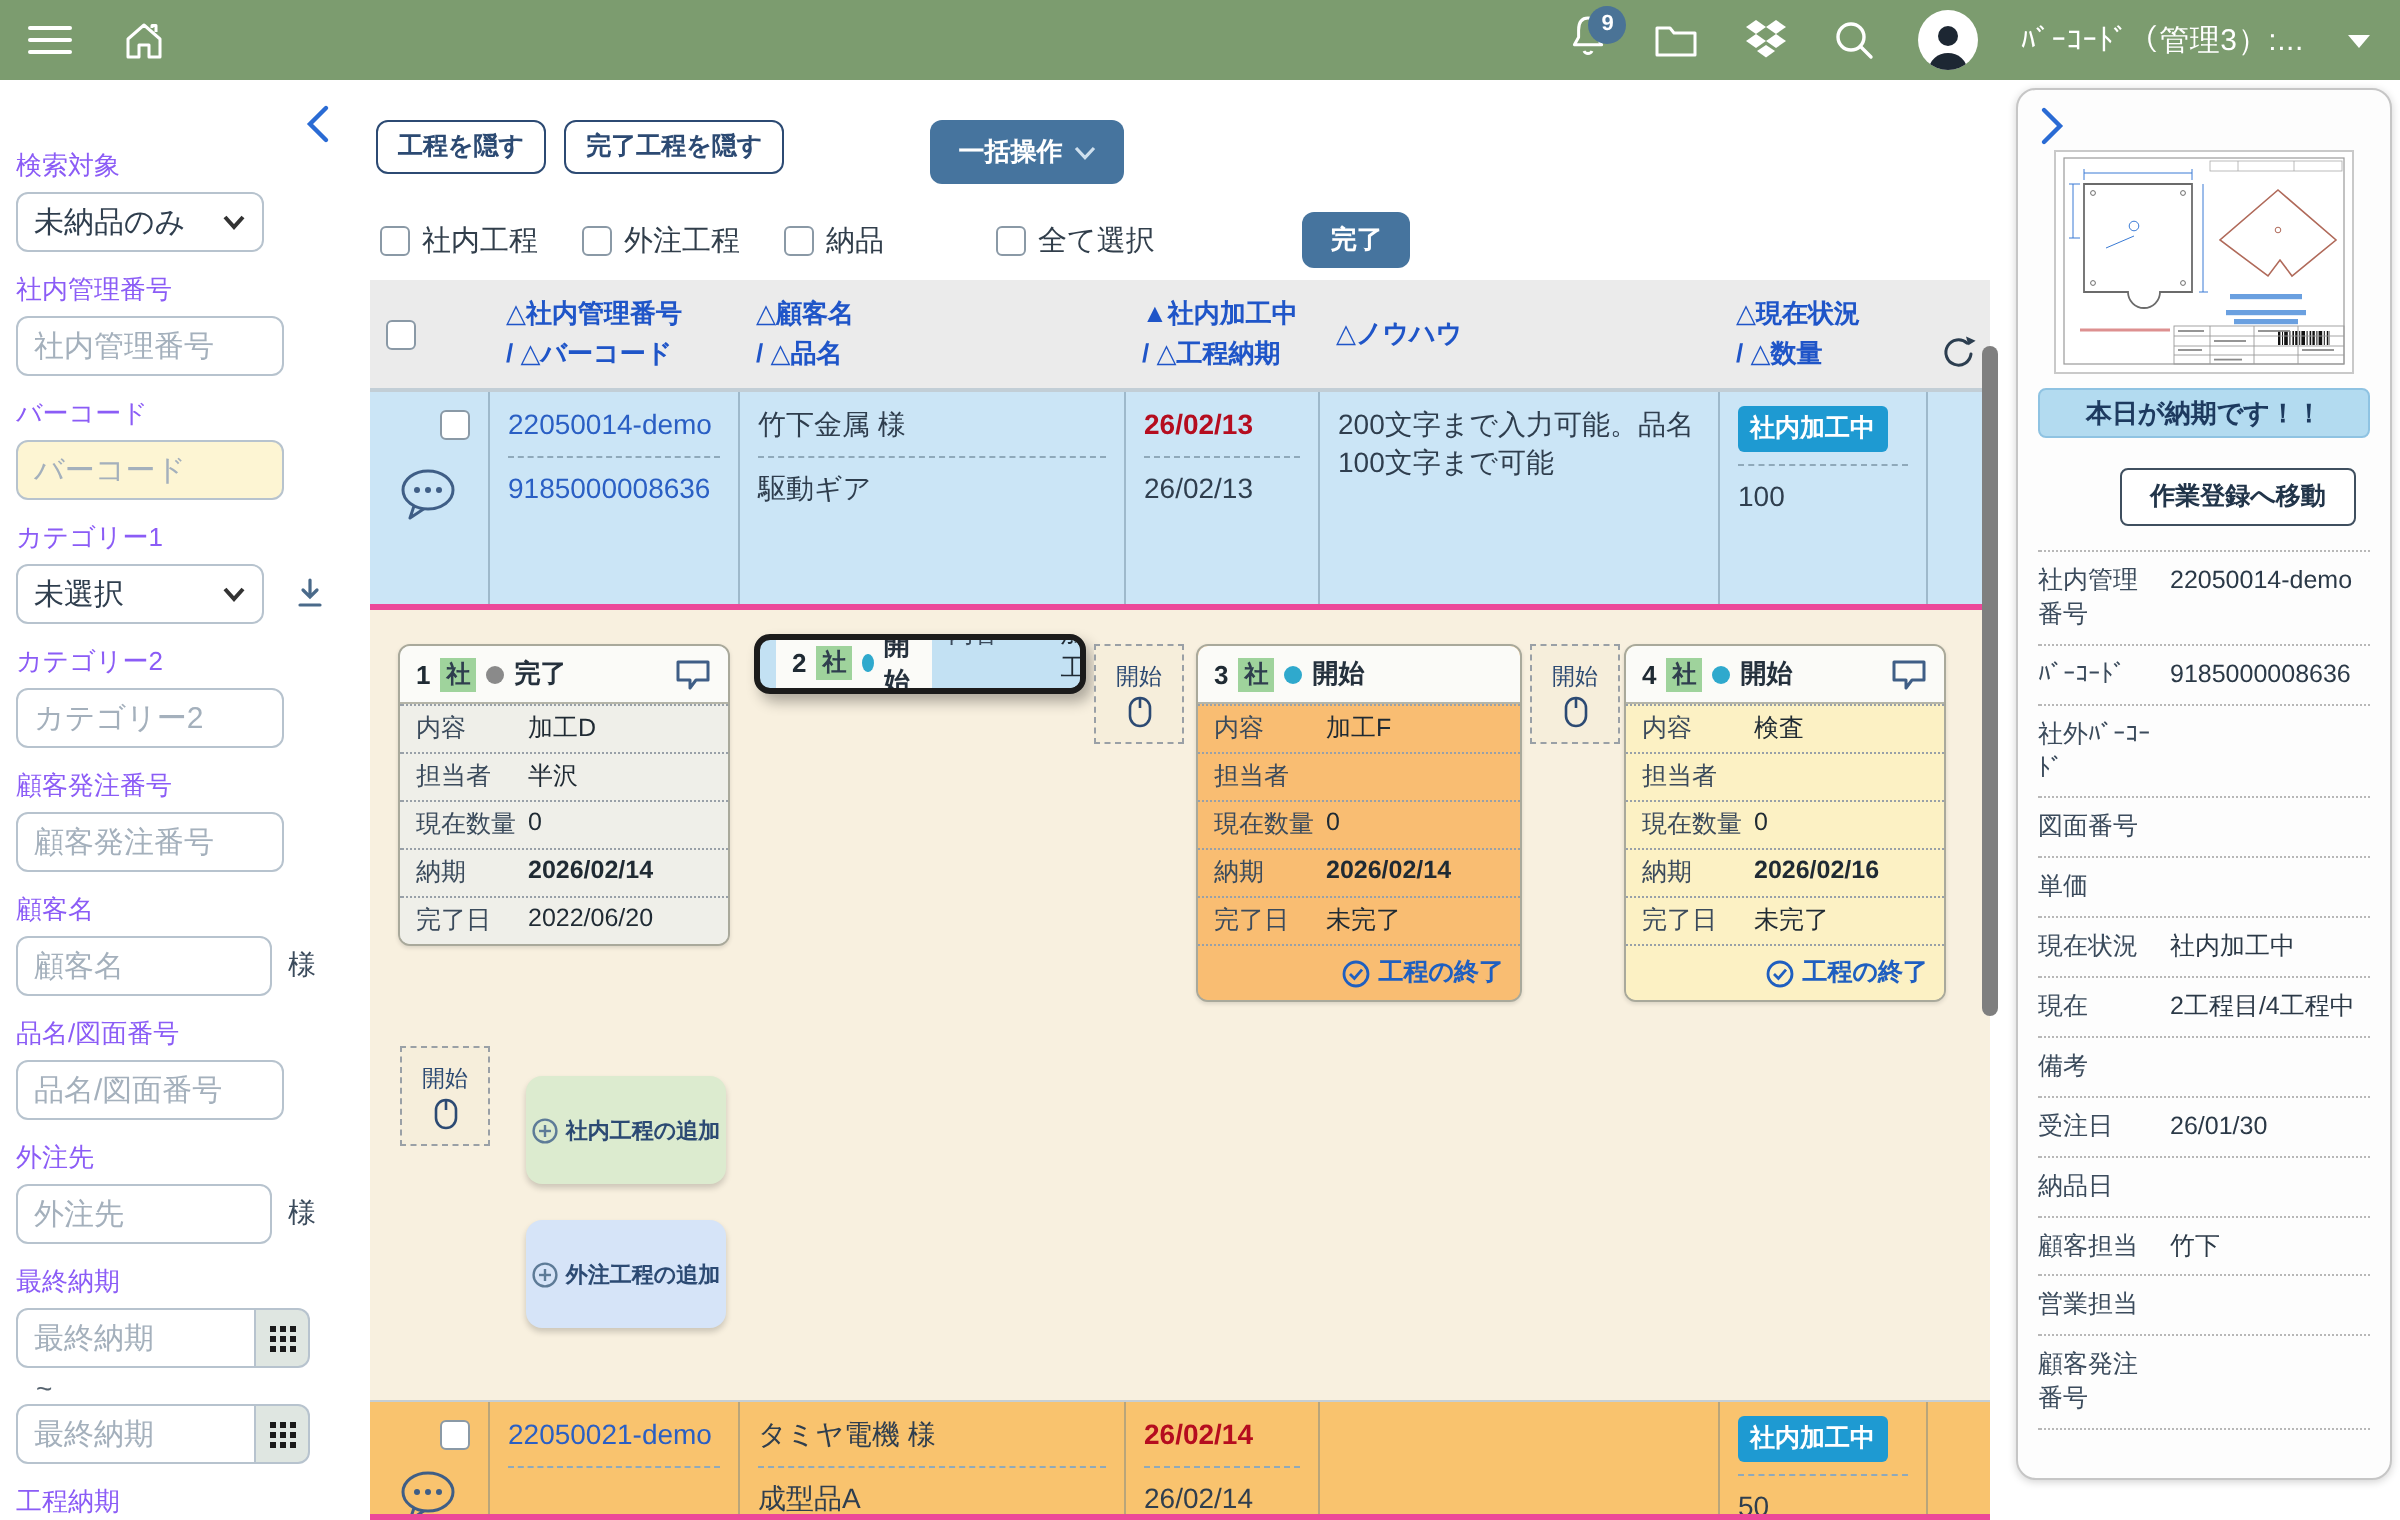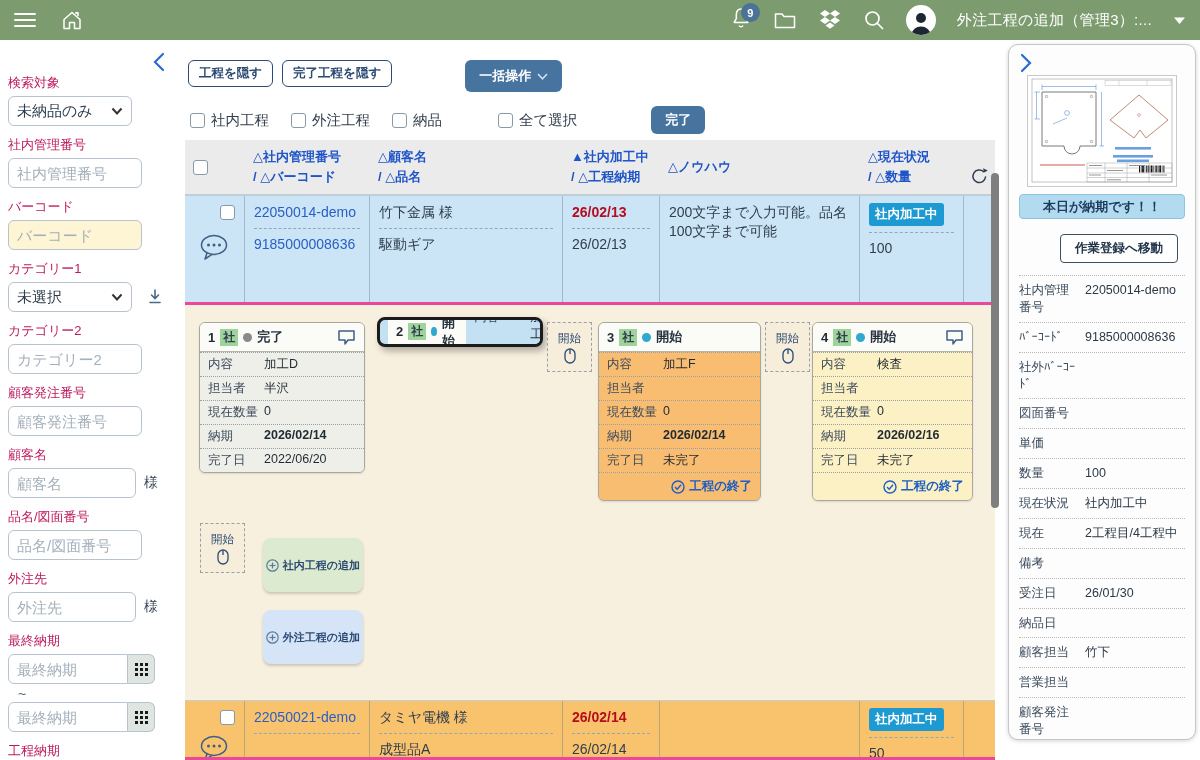--- a/index.html
+++ b/index.html
@@ -17,21 +17,21 @@
   .badge9 { position:absolute; left:11px; top:-3px; width:19px; height:19px; border-radius:50%;
     background:#4a7396; color:#fff; font-size:11px; font-weight:bold; display:flex;
     align-items:center; justify-content:center; }
   .avatar { width:30px; height:30px; border-radius:50%; background:#fff; display:flex;
     align-items:flex-end; justify-content:center; overflow:hidden; }
   .userlabel { color:#fff; font-size:15px; letter-spacing:.3px; }
 
   
   .left { position:absolute; left:0; top:40px; width:180px; bottom:0; background:#fff; padding:8px; }
   .collapse-l { position:absolute; right:14px; top:12px; cursor:pointer; }
-  .fldlabel { margin:10px 0 4px; font-size:13px; color:#be185d; }
+  .fldlabel { margin:10px 0 4px; font-size:13px; color:#8b5cf6; }
   .fldlabel.first { margin-top:26px; }
   .inp { width:134px; height:30px; border:1px solid #b7c3ce; border-radius:6px; padding:0 8px;
     font-size:15px; color:#2f3e4e; background:#fff; font-family:inherit; }
   .inp::placeholder { color:#a4b0bc; }
   .inp.yellow { background:#fdf5d3; }
   .sel { width:124px; height:30px; border:1px solid #b7c3ce; border-radius:6px; background:#fff;
     display:flex; align-items:center; padding:0 8px; font-size:15px; cursor:pointer;justify-content:space-between; }
   .sel .seltext { flex:1; }
   .withsuffix { display:flex; align-items:center; gap:8px; }
   .withsuffix .inp { width:128px; }
@@ -169,21 +169,21 @@
     <svg width="22" height="22" viewBox="0 0 22 22">
       <circle cx="9.5" cy="9.5" r="6.5" fill="none" stroke="#fff" stroke-width="1.7"></circle>
       <line x1="14.5" y1="14.5" x2="19.5" y2="19.5" stroke="#fff" stroke-width="1.7" stroke-linecap="round"></line>
     </svg>
     <div class="avatar">
       <svg width="26" height="26" viewBox="0 0 26 26">
         <circle cx="13" cy="9" r="5" fill="#1d2733"></circle>
         <path d="M3.5 26 a9.5 8.5 0 0 1 19 0 Z" fill="#1d2733"></path>
       </svg>
     </div>
-    <span class="userlabel">外注工程の追加（管理3）:...</span>
+    <span class="userlabel">ﾊﾞｰｺｰﾄﾞ（管理3）:...</span>
     <svg width="13" height="9" viewBox="0 0 13 9">
       <polygon points="1,1.5 12,1.5 6.5,8" fill="#fff"></polygon>
     </svg>
   </div>
 </header>
 
 <aside class="left">
   <svg class="collapse-l" width="14" height="20" viewBox="0 0 14 20">
     <polyline points="11,2 3,10 11,18" fill="none" stroke="#2a6bd4" stroke-width="2.2" stroke-linecap="round"></polyline>
   </svg>
@@ -665,24 +665,20 @@
       </div>
     <div class="rp-row">
         <span class="rp-l">図面番号</span>
         <span class="rp-v"></span>
       </div>
     <div class="rp-row">
         <span class="rp-l">単価</span>
         <span class="rp-v"></span>
       </div>
     <div class="rp-row">
-        <span class="rp-l">数量</span>
-        <span class="rp-v">100</span>
-      </div>
-    <div class="rp-row">
         <span class="rp-l">現在状況</span>
         <span class="rp-v">社内加工中</span>
       </div>
     <div class="rp-row">
         <span class="rp-l">現在</span>
         <span class="rp-v">2工程目/4工程中</span>
       </div>
     <div class="rp-row">
         <span class="rp-l">備考</span>
         <span class="rp-v"></span>

